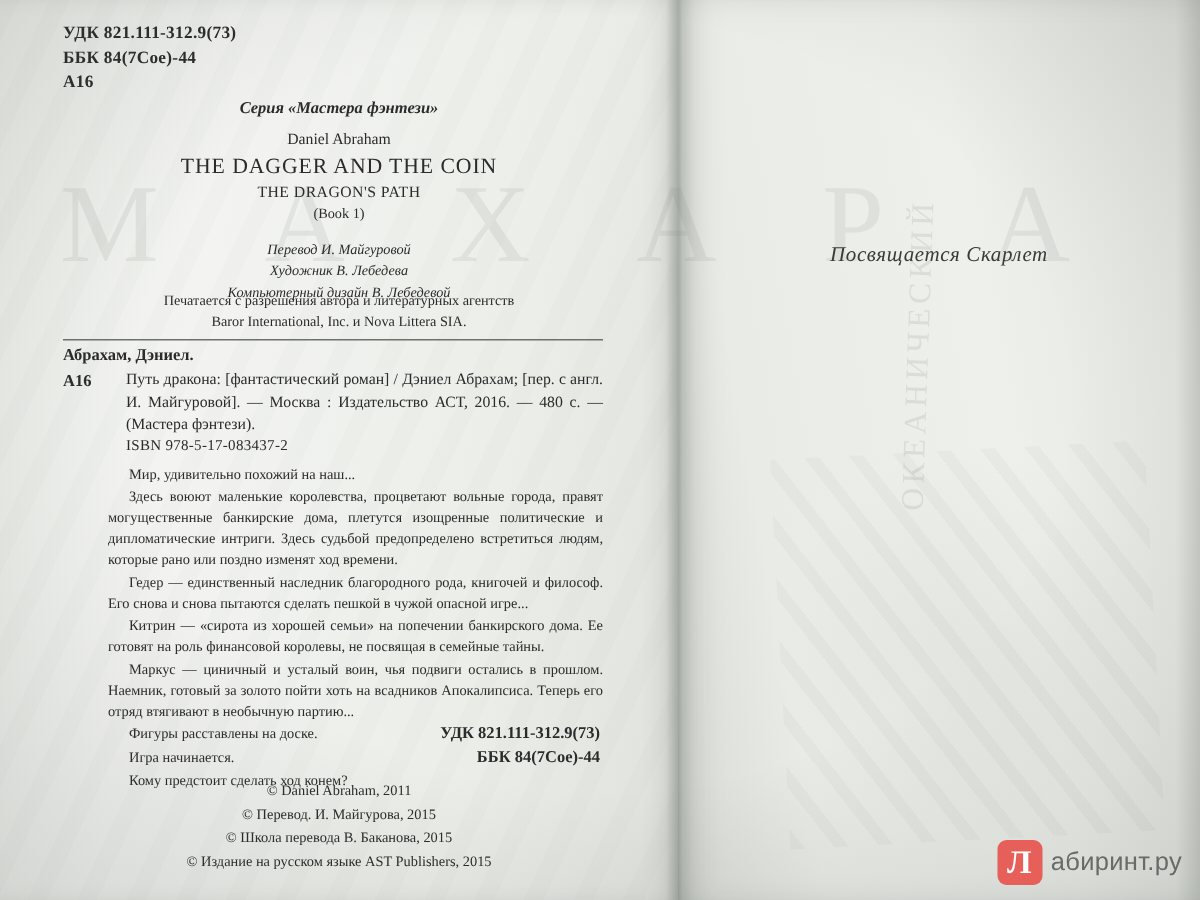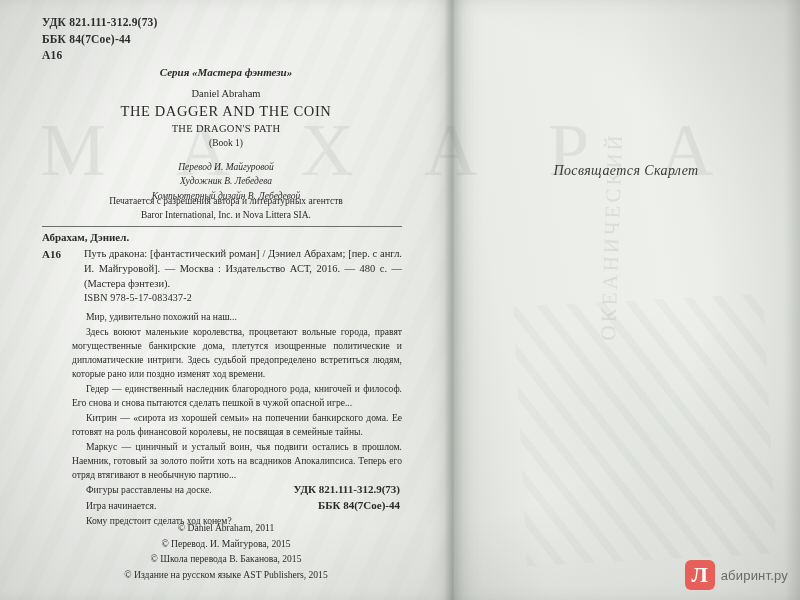--- a/index.html
+++ b/index.html
@@ -278,21 +278,21 @@
     background: #e8554f;
     color: #ffffff;
     font-family: "Liberation Serif", serif;
     font-size: 22px;
     line-height: 30px;
     text-align: center;
     font-weight: bold;
   }
   .wm-text {
     font-family: "Liberation Sans", sans-serif;
-    font-size: 13px;
+    font-size: 17px;
     color: #5e6360;
     letter-spacing: 0.2px;
   }
   .page-edge {
     position: absolute;
     right: 0;
     top: 0;
     width: 16px;
     height: 600px;
     background: linear-gradient(90deg, rgba(190,194,188,0) 0%, rgba(150,156,150,0.35) 100%);

